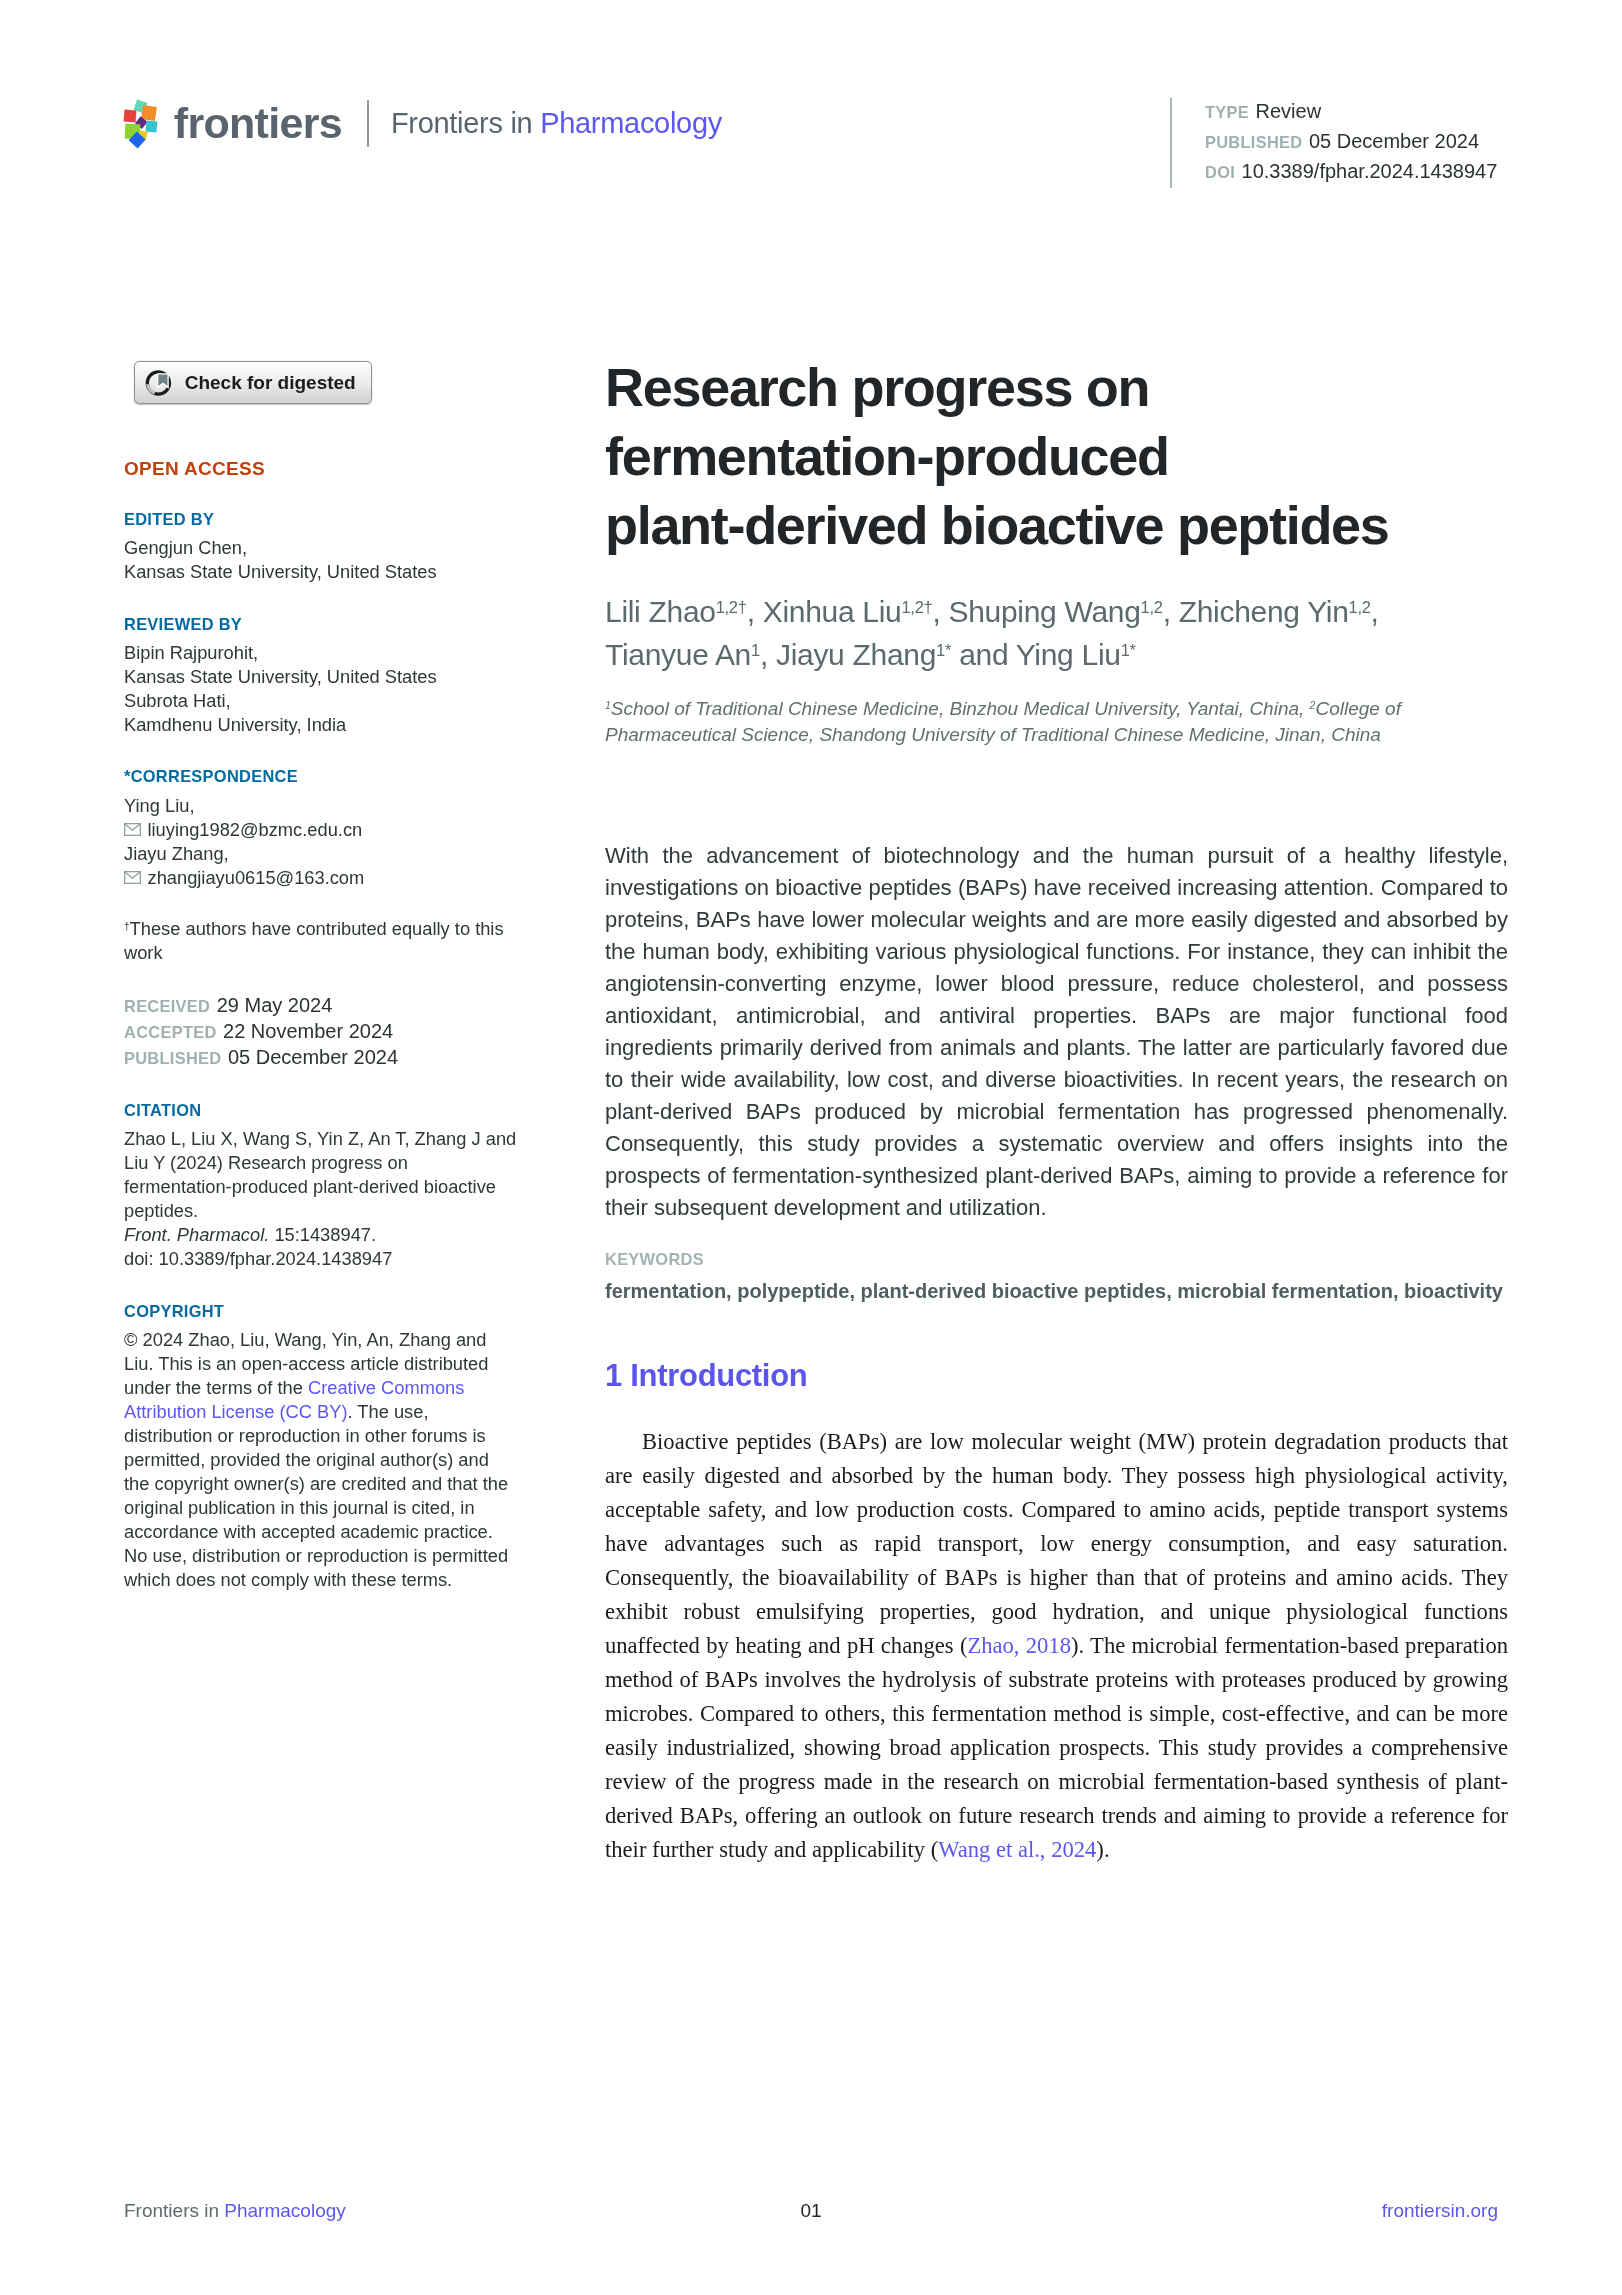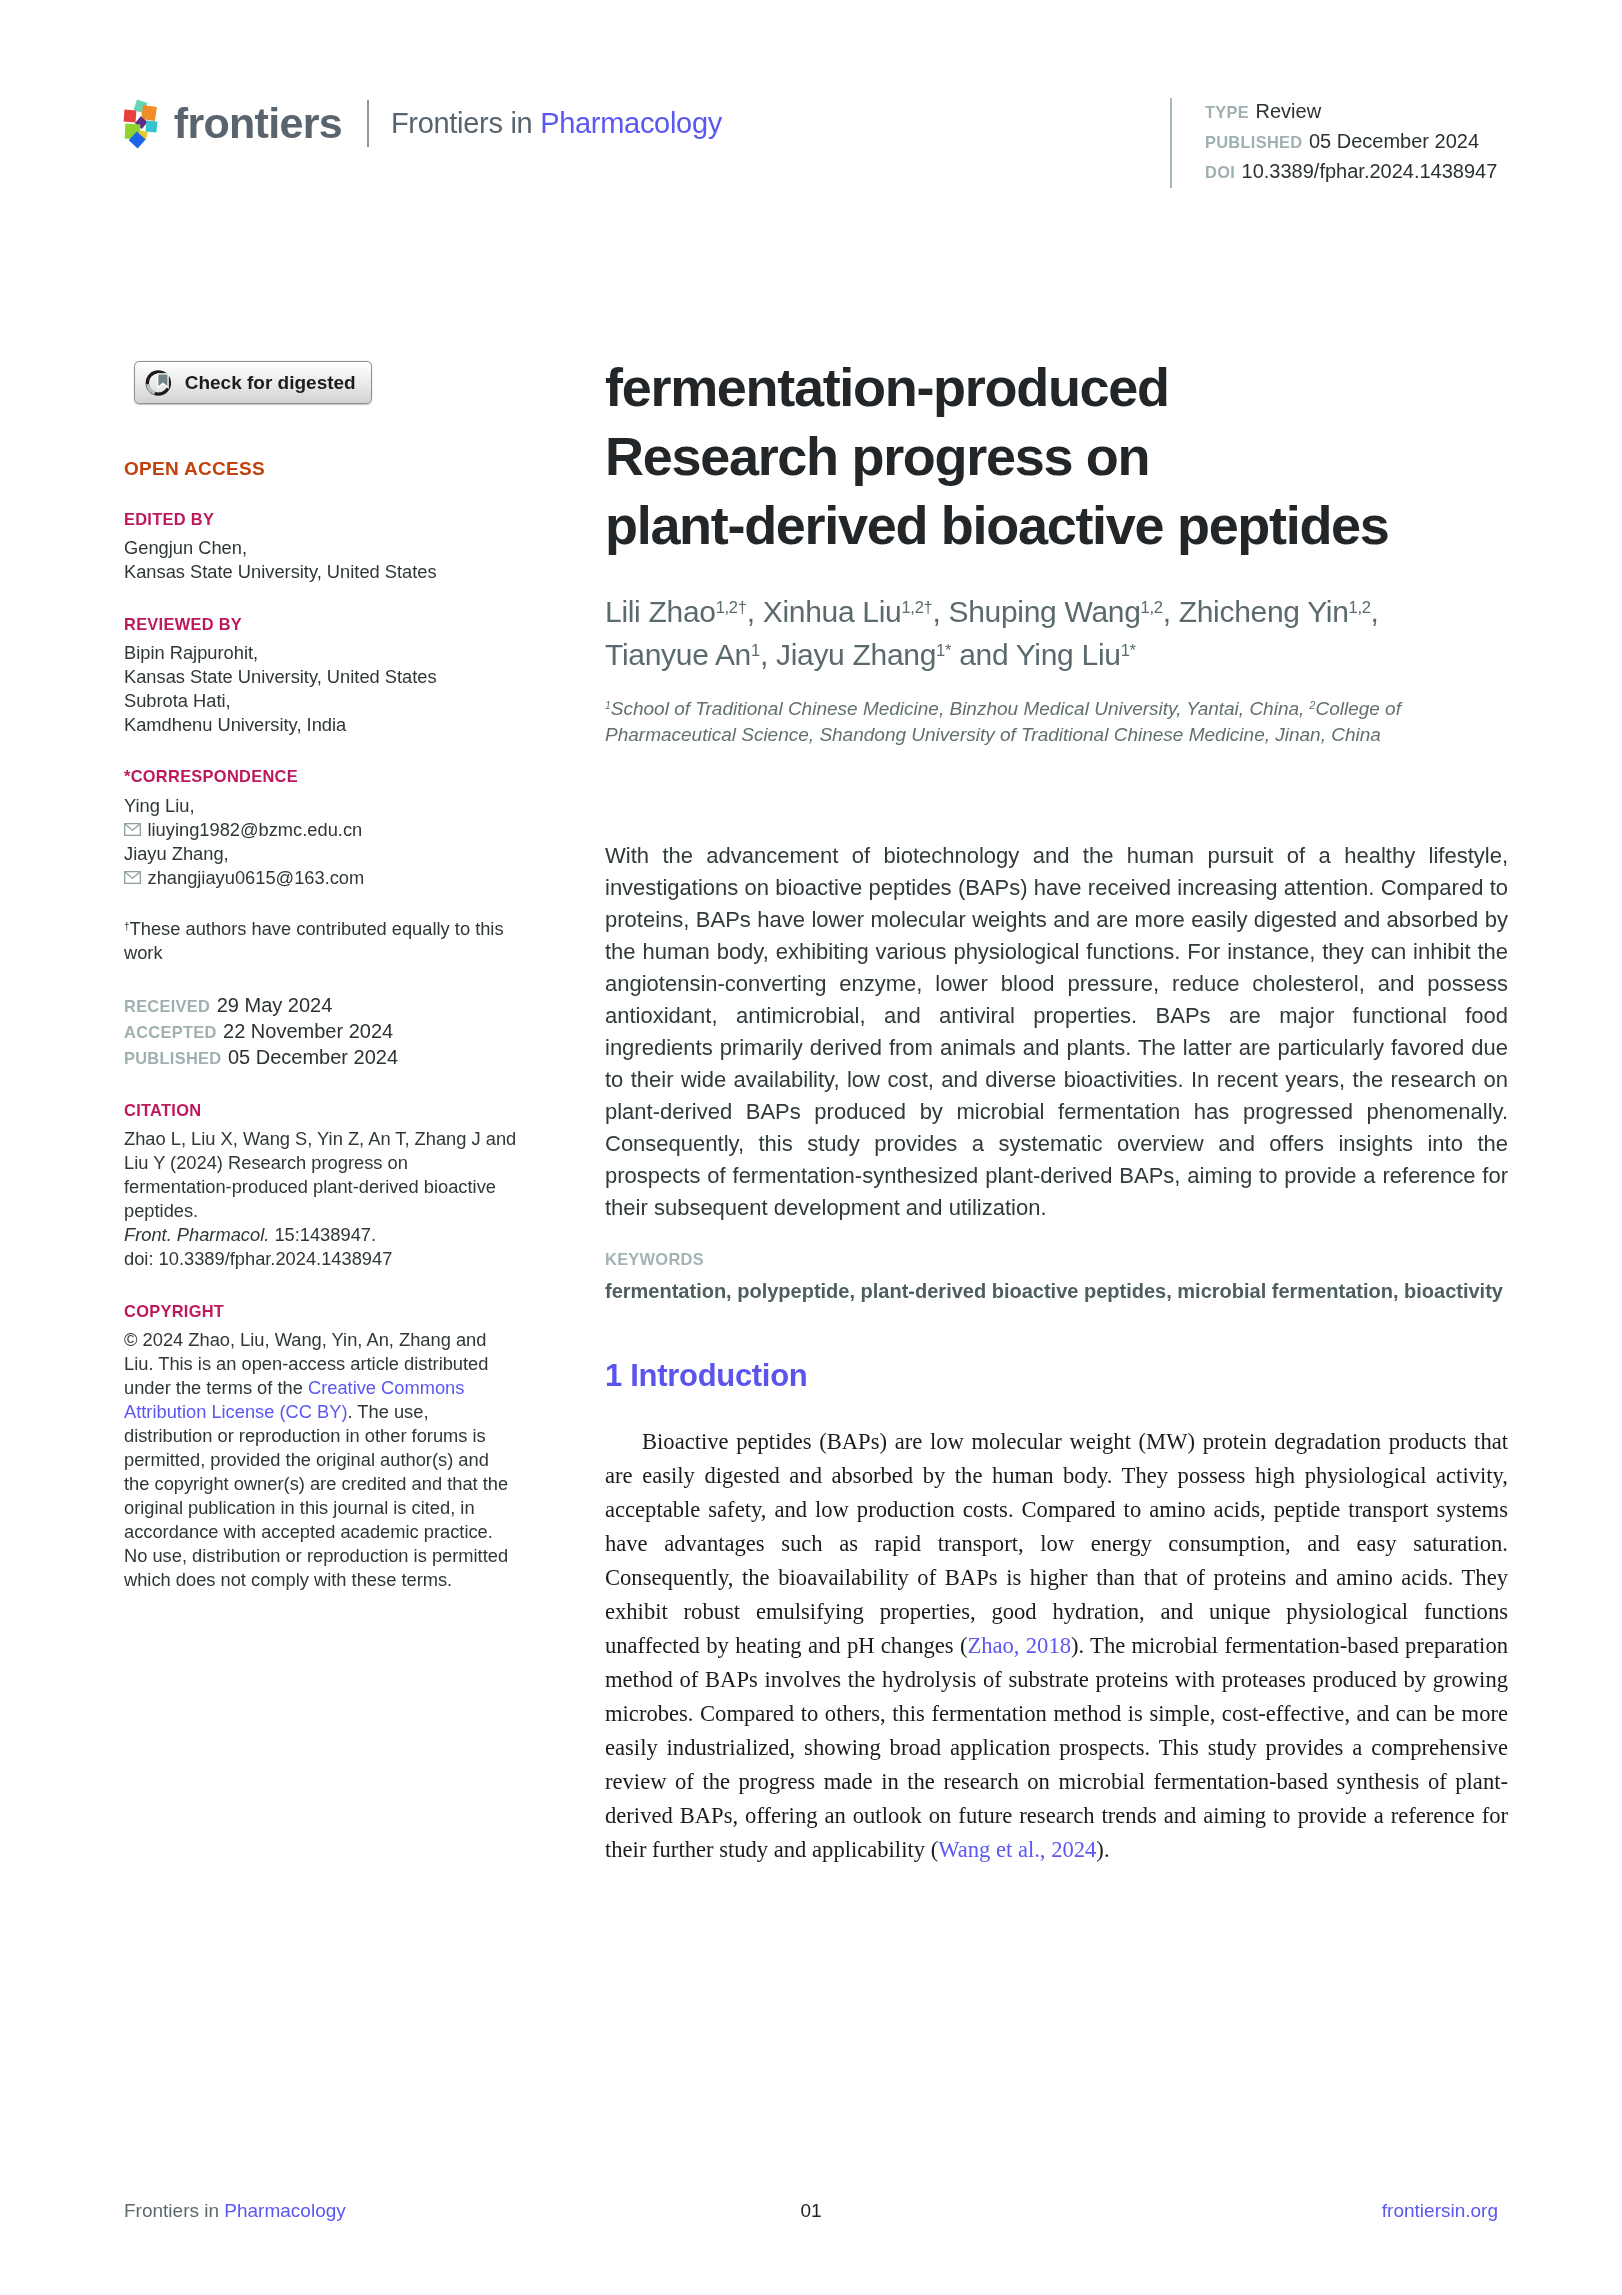--- a/index.html
+++ b/index.html
@@ -50,21 +50,21 @@
     border:1.3px solid #8f8f8f;border-radius:5.2px;
     box-shadow:0 0.7px 1.3px rgba(0,0,0,0.25);
     cursor:pointer;
   }
   .check-btn-label{font-size:19px;font-weight:700;color:#1c1c1c;}
 
   
   .sidebar{position:absolute;left:124px;top:457px;width:393px;font-size:18.3px;line-height:24px;color:#2f3737;}
   .open-access{font-size:19px;font-weight:700;color:#c2410c;letter-spacing:0.3px;margin-bottom:26px;}
   .side-group{margin-bottom:27.5px;}
-  .side-label{font-size:16.4px;font-weight:700;color:#be185d;letter-spacing:0.3px;margin-bottom:5.2px;}
+  .side-label{font-size:16.4px;font-weight:700;color:#0369a1;letter-spacing:0.3px;margin-bottom:5.2px;}
   .email-row{display:flex;align-items:center;gap:6.5px;}
   .email-icon{flex:0 0 auto;}
   .equal-note{margin-bottom:27.5px;}
   .dates-group{margin-bottom:27.5px;}
   .date-row .meta-label{font-size:16.4px;}
   .date-row{line-height:25px;}
   .citation-text,.copyright-text{color:#2f3737;}
 
   
   .main{position:absolute;left:605px;top:353px;width:903px;}
@@ -203,22 +203,22 @@
     </div>
 
     <div class="side-group">
       <div class="side-label">COPYRIGHT</div>
       <div class="copyright-text"><span>© 2024 Zhao, Liu, Wang, Yin, An, Zhang and Liu. This is an open-access article distributed under the terms of the </span><span class="link">Creative Commons Attribution License (CC BY)</span><span>. The use, distribution or reproduction in other forums is permitted, provided the original author(s) and the copyright owner(s) are credited and that the original publication in this journal is cited, in accordance with accepted academic practice. No use, distribution or reproduction is permitted which does not comply with these terms.</span></div>
     </div>
   </div>
 
   <div class="main">
     <h1 class="article-title" style="margin:0;">
+      <span>Research progress on</span>
       <span>fermentation-produced</span>
-      <span>Research progress on</span>
       <span>plant-derived bioactive peptides</span>
     </h1>
 
     <div class="authors-line"><span>Lili Zhao</span><sup>1,2†</sup><span>, Xinhua Liu</span><sup>1,2†</sup><span>, Shuping Wang</span><sup>1,2</sup><span>, Zhicheng Yin</span><sup>1,2</sup><span>,</span><br><span>Tianyue An</span><sup>1</sup><span>, Jiayu Zhang</span><sup>1*</sup><span> and Ying Liu</span><sup>1*</sup></div>
 
     <div class="affiliations"><sup>1</sup><span>School of Traditional Chinese Medicine, Binzhou Medical University, Yantai, China, </span><sup>2</sup><span>College of Pharmaceutical Science, Shandong University of Traditional Chinese Medicine, Jinan, China</span></div>
 
     <div class="abstract-text">With the advancement of biotechnology and the human pursuit of a healthy lifestyle, investigations on bioactive peptides (BAPs) have received increasing attention. Compared to proteins, BAPs have lower molecular weights and are more easily digested and absorbed by the human body, exhibiting various physiological functions. For instance, they can inhibit the angiotensin-converting enzyme, lower blood pressure, reduce cholesterol, and possess antioxidant, antimicrobial, and antiviral properties. BAPs are major functional food ingredients primarily derived from animals and plants. The latter are particularly favored due to their wide availability, low cost, and diverse bioactivities. In recent years, the research on plant-derived BAPs produced by microbial fermentation has progressed phenomenally. Consequently, this study provides a systematic overview and offers insights into the prospects of fermentation-synthesized plant-derived BAPs, aiming to provide a reference for their subsequent development and utilization.</div>
 
     <div class="keywords-label">KEYWORDS</div>

